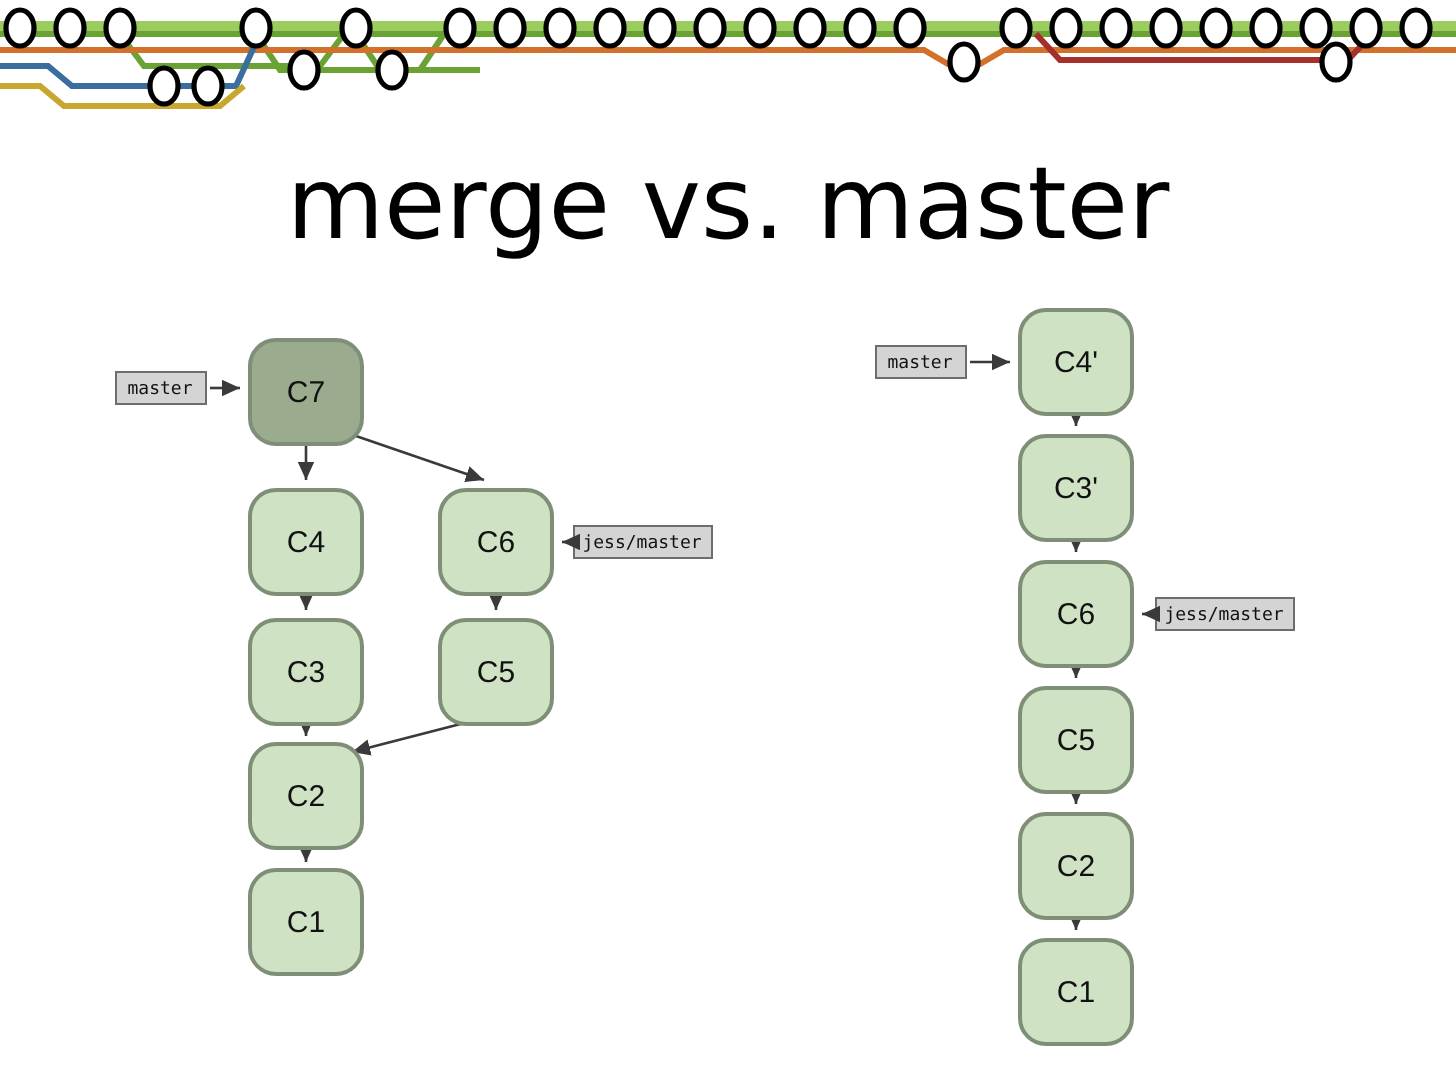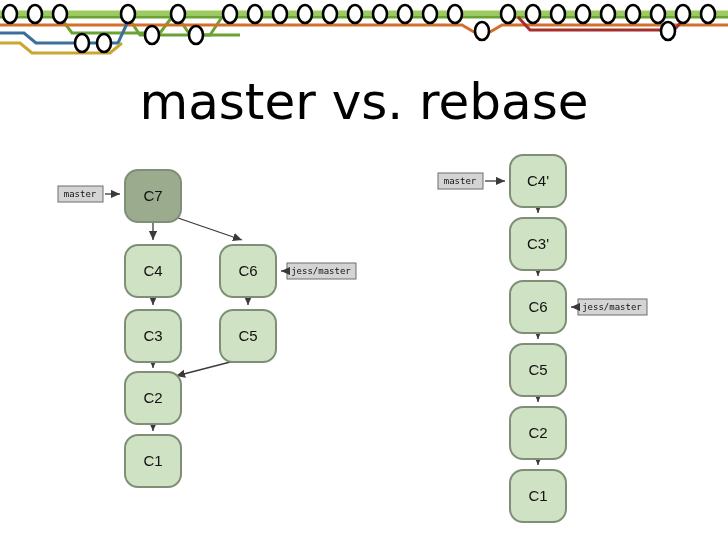--- a/index.html
+++ b/index.html
@@ -108,21 +108,21 @@
       <ellipse cx="82" cy="43" rx="7" ry="9"></ellipse>
       <ellipse cx="104" cy="43" rx="7" ry="9"></ellipse>
       <ellipse cx="152" cy="35" rx="7" ry="9"></ellipse>
       <ellipse cx="196" cy="35" rx="7" ry="9"></ellipse>
       <ellipse cx="482" cy="31" rx="7" ry="9"></ellipse>
       <ellipse cx="668" cy="31" rx="7" ry="9"></ellipse>
     </g>
   </svg>
 </div>
 
-<div id="slide-title">master vs. rebase</div>
+<div id="slide-title">merge vs. master</div>
 
 <div class="graph-panel" id="merge-graph">
   <svg width="330" height="380" viewBox="0 0 330 380" xmlns="http://www.w3.org/2000/svg">
     <defs>
       <marker id="ah-m" markerWidth="9" markerHeight="9" refX="7" refY="3.2" orient="auto">
         <path d="M0,0 L7,3.2 L0,6.4 z" fill="#3a3a3a"></path>
       </marker>
     </defs>
 
     <g stroke="#3a3a3a" stroke-width="1.3" fill="none">

